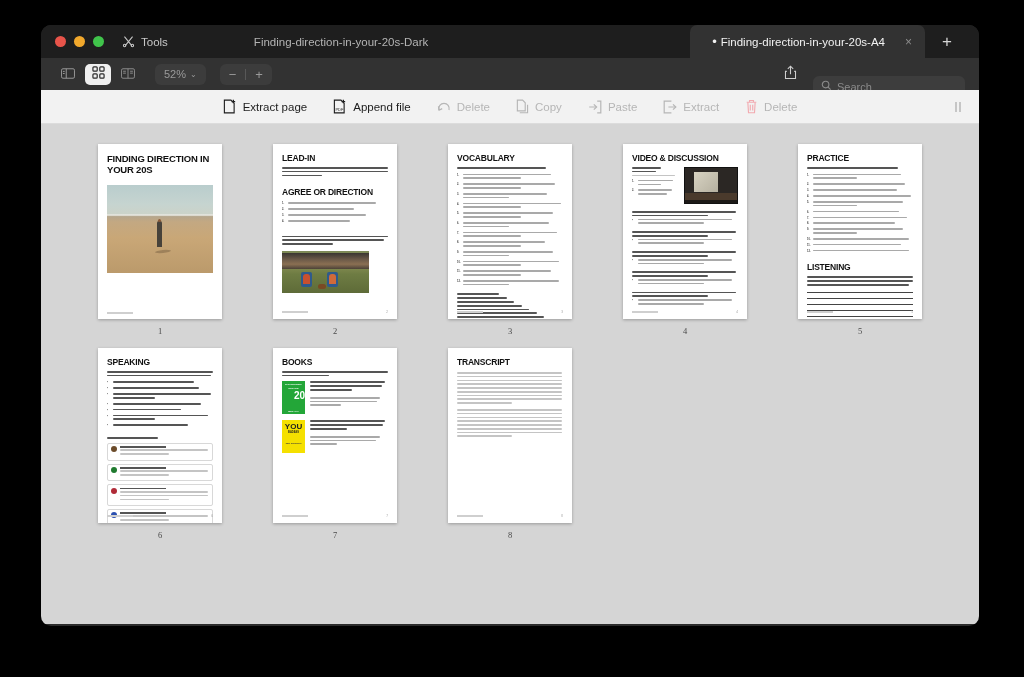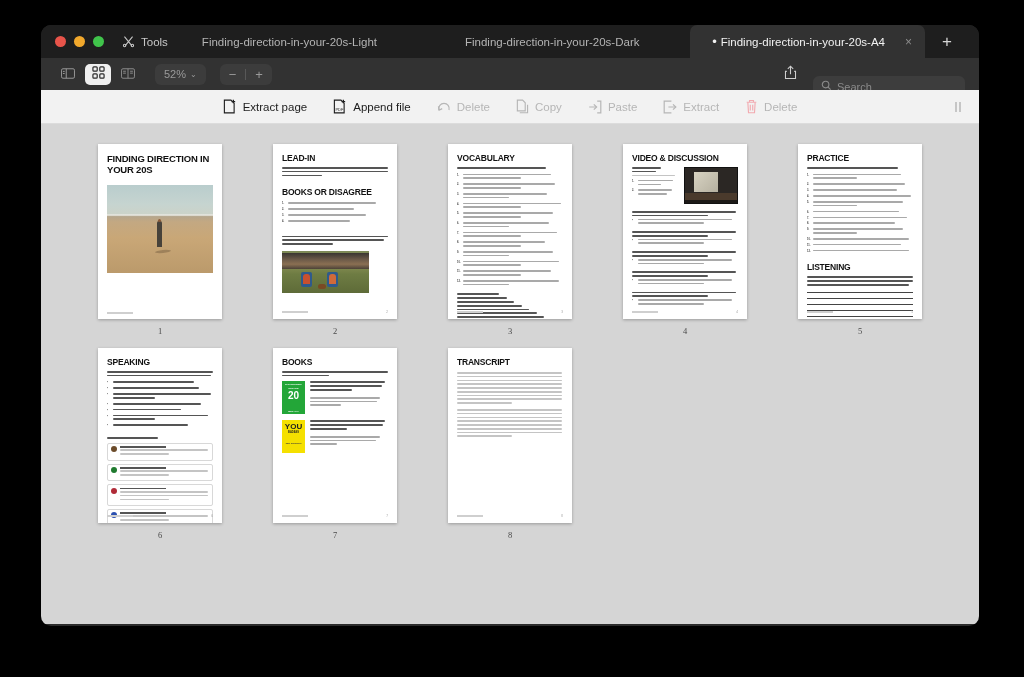--- a/index.html
+++ b/index.html
@@ -272,21 +272,21 @@
   .video-thumb .bar {
     position:absolute; left:0; right:0; bottom:0; height: 3px; background: rgba(20,20,20,.85);
   }
 
   
   .book-row { display: flex; gap: 5px; margin-bottom: 6px; }
   .bookcover { width: 23px; height: 33px; flex: 0 0 23px; position: relative; overflow:hidden; }
   .bookcover.green { background: #23a638; }
   .bookcover.yellow { background: #f5e000; }
   .bk-txt { font-size: 2.4px; font-weight: 800; color:#fff; text-align:center; line-height:1.3; padding-top:2px; }
-  .bk-big { font-size: 10px; font-weight: 900; color: #fff; text-align: center; line-height: 1; margin-top: 1px;}
+  .bk-big { font-size: 10px; font-weight: 900; color: #fff; text-align: right; line-height: 1; margin-top: 1px;}
   .bk-yellowtxt { font-size: 8px; font-weight: 900; color: #222; text-align:center; line-height:1; padding-top:3px;}
   .bk-sub { font-size: 2.6px; font-weight: 800; color:#222; text-align:center; }
   .book-meta { flex: 1 1 auto; }
 
   
   .comment {
     border: .6px solid #d8d8d8; border-radius: 2px;
     padding: 2.5px; margin-bottom: 3px; display: flex; gap: 3px;
   }
   .avatar { width: 6px; height: 6px; border-radius: 50%; flex: 0 0 6px; }
@@ -313,23 +313,20 @@
       <span class="tools-icon">
         <svg width="13" height="13" viewBox="0 0 16 16" fill="none" stroke="#c8c8c8" stroke-width="1.3">
           <path d="M3 2 L12 13 M13 2 L4 13"></path>
           <circle cx="3.2" cy="13" r="1.5"></circle>
             <circle cx="12.8" cy="13" r="1.5"></circle>
         </svg>
       </span>
       <span>Tools</span>
     </div>
 
-    <div class="tab inactive">
-      <span>Finding-direction-in-your-20s-Light</span>
-    </div>
     <div class="tab-spacer-l"></div>
     <div class="tab inactive">
       <span>Finding-direction-in-your-20s-Dark</span>
     </div>
     <div class="tab-spacer-m"></div>
     <div class="tab active">
       <span class="dirty">•</span>
       <span>Finding-direction-in-your-20s-A4</span>
       <span class="tab-close">×</span>
     </div>
@@ -510,21 +507,21 @@
       </div>
 
       <div class="cell">
         <div class="page">
           <div class="h1">LEAD-IN</div>
           <div style="margin-top:4px">
             <div class="body-line d" style="width:100%"></div>
             <div class="body-line d" style="width:100%"></div>
             <div class="body-line d" style="width:38%"></div>
           </div>
-          <div class="h1" style="margin-top:11px">BOOKS OR DISAGREE</div>
+          <div class="h1" style="margin-top:11px">AGREE OR DIRECTION</div>
           <div style="margin-top:5px">
             <div class="num-row">
                 <span class="n">1.</span>
                 <span class="lines">
                   <span class="body-line" style="width:88%;display:block"></span>
                 </span>
               </div>
             <div class="num-row">
                 <span class="n">2.</span>
                 <span class="lines">

